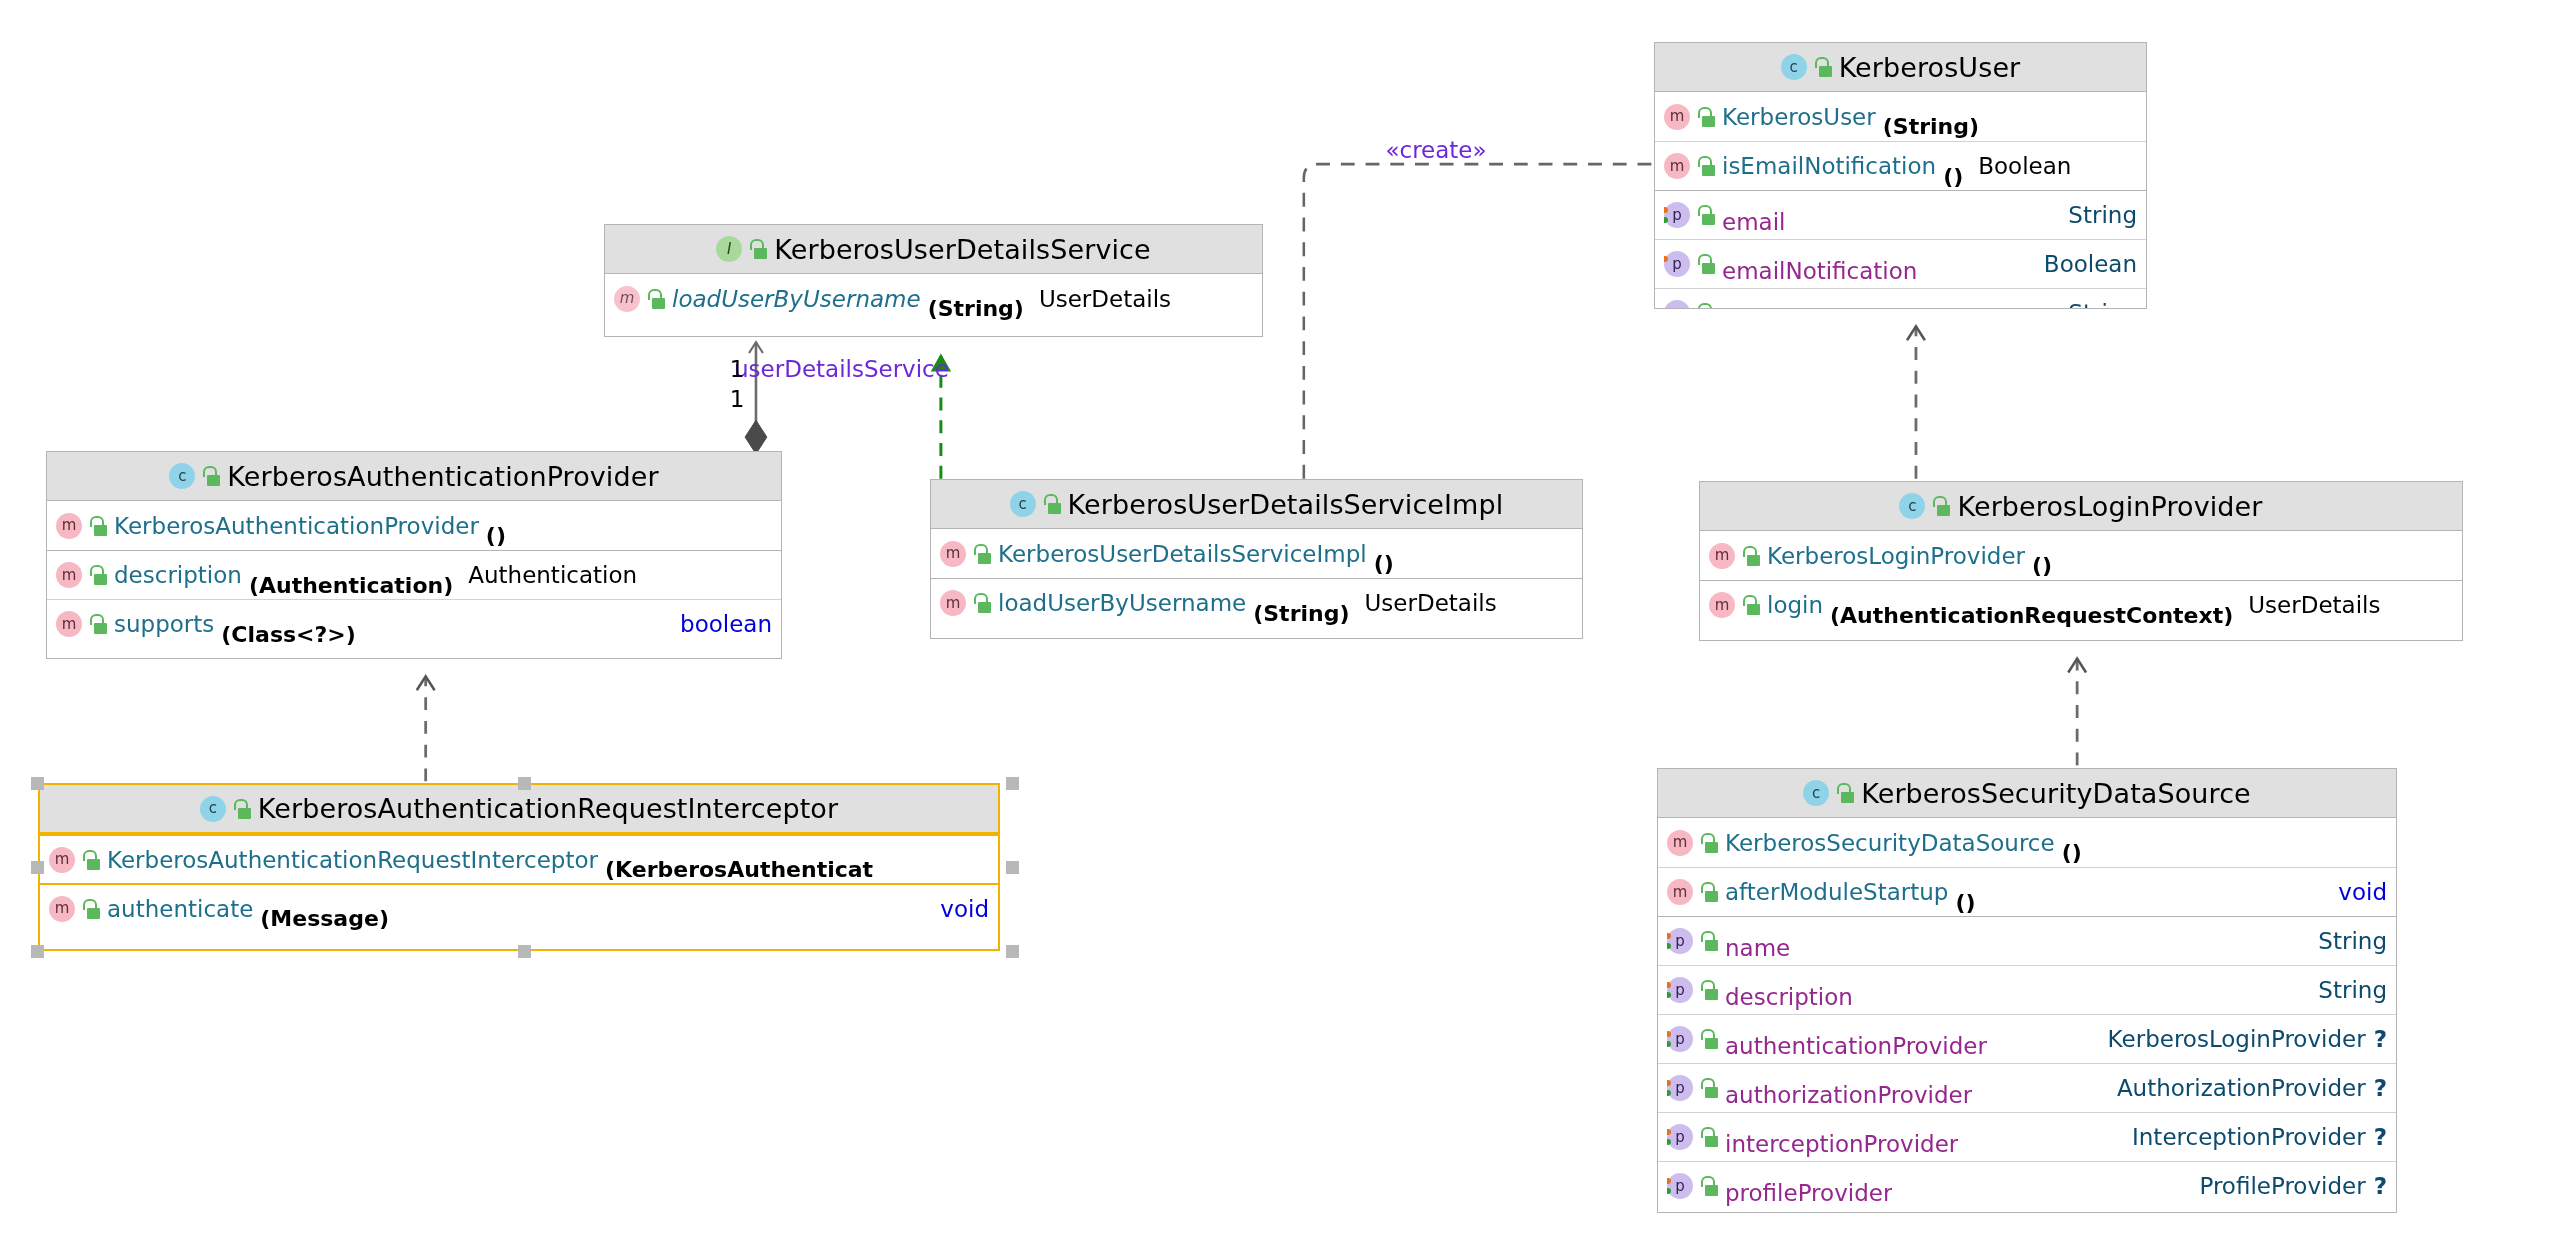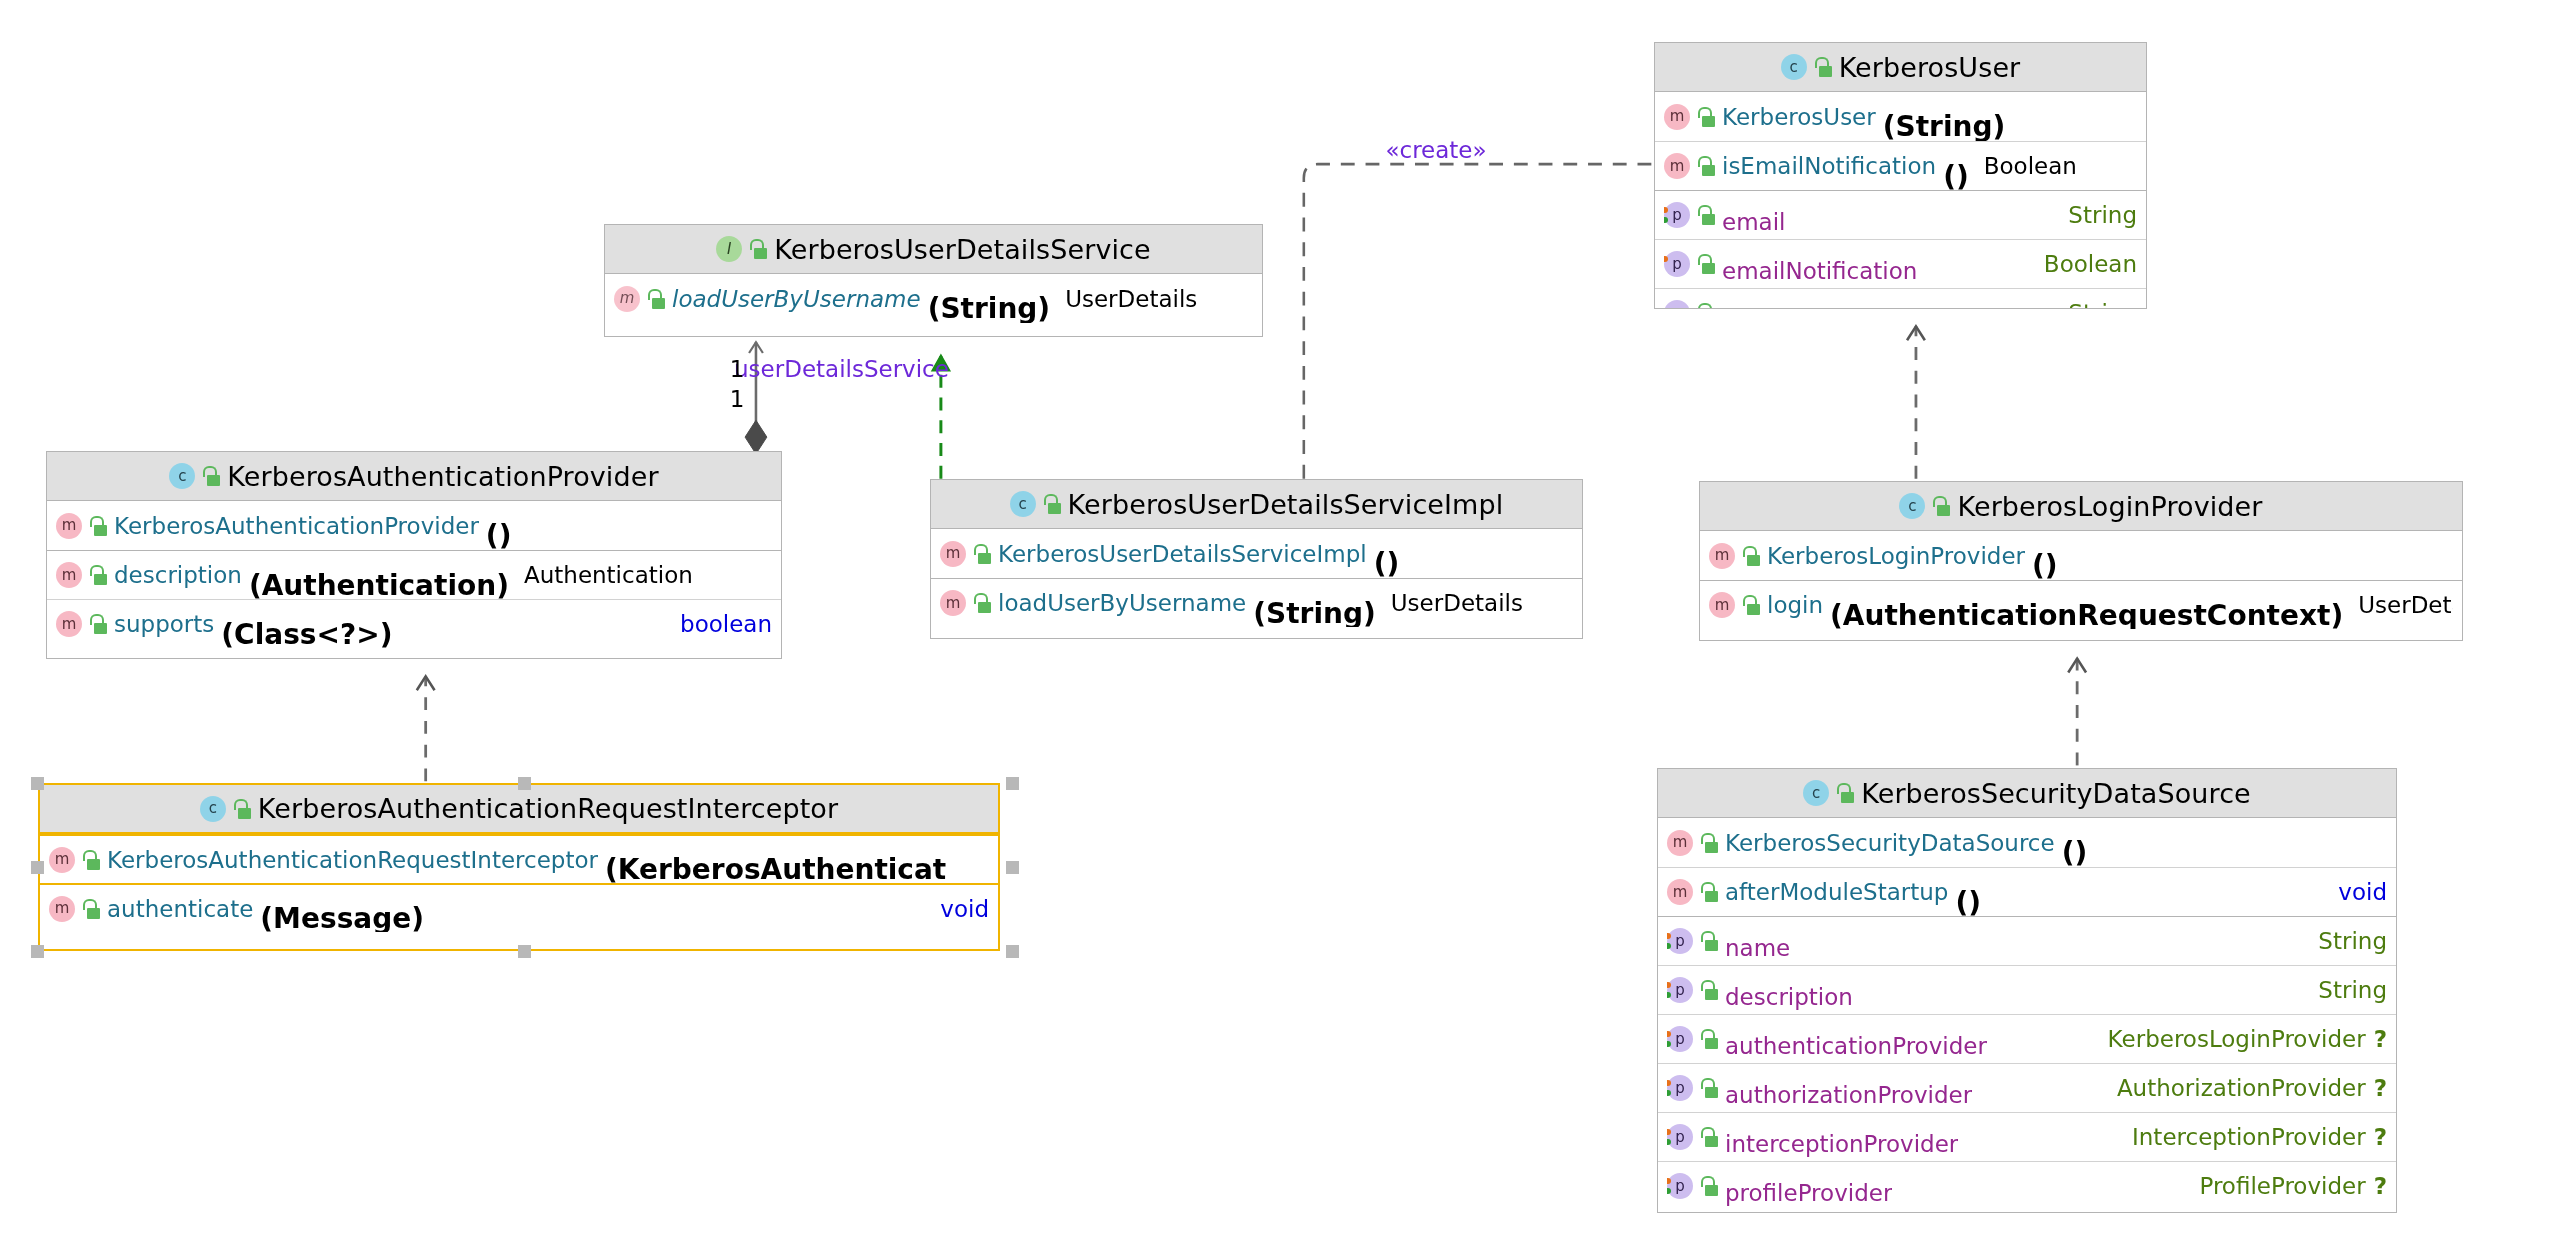--- a/index.html
+++ b/index.html
@@ -87,36 +87,36 @@
     align-items: center;
     gap: 7px;
     flex: 0 1 auto;
     min-width: 0;
     overflow: hidden;
   }
   .row-right {
     margin-left: auto;
     padding-left: 14px;
     font-size: 23px;
-    color: #4d7c0f;
+    color: #0c4a6e;
   }
   .row-right.type-keyword { color: #0000dd; }
 
   .mname {
     font-size: 23px;
     color: #1d6f8c;
   }
   .mname.abstract { font-style: italic; }
   .pname {
     font-size: 23px;
     color: #95278f;
     margin-top: 14px;
   }
   .msig {
-    font-size: 28px;
+    font-size: 22px;
     color: #000000;
     font-weight: bold;
     margin-top: 20px;
   }
   .mret {
     font-size: 23px;
     color: #000000;
     margin-left: 8px;
   }
   .qmark { font-weight: bold; }

